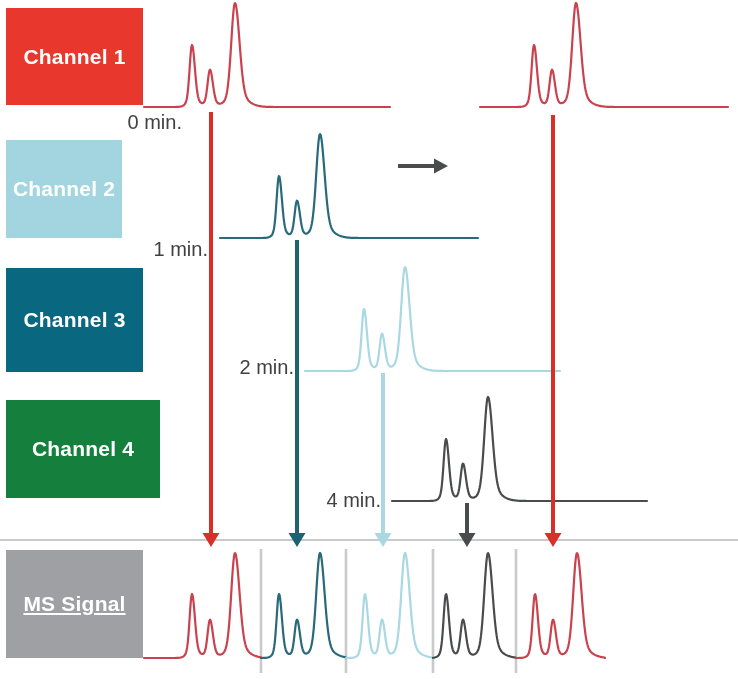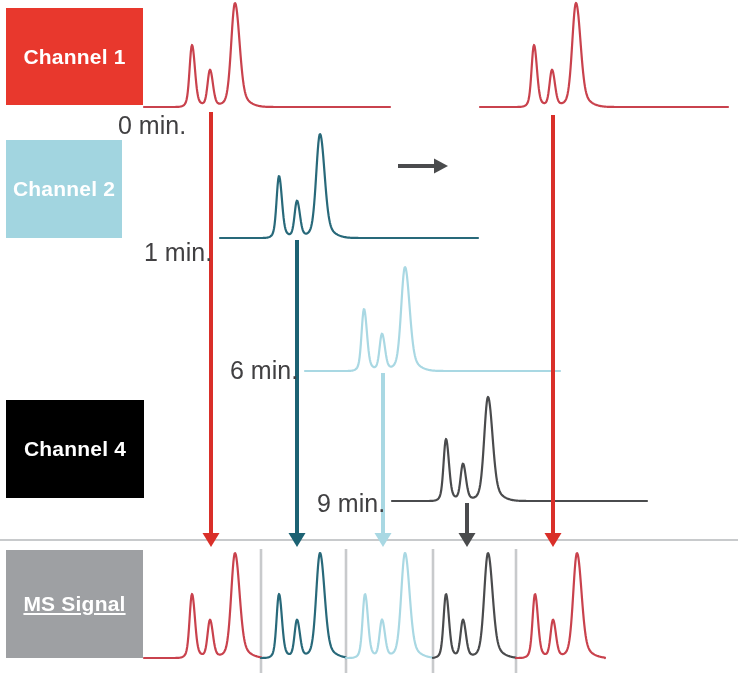--- a/index.html
+++ b/index.html
@@ -21,21 +21,21 @@
     display: flex;
     align-items: center;
     justify-content: center;
     color: #ffffff;
     font-weight: bold;
     font-size: 21px;
     letter-spacing: 0.2px;
   }
   .tlabel {
     position: absolute;
-    font-size: 25px;
+    font-size: 20px;
     color: #414042;
     width: 64px;
     text-align: right;
     white-space: nowrap;
   }
 </style>
 </head>
 <body>
 
 <div class="canvas">
@@ -71,30 +71,33 @@
     </svg>
 
   <div class="chbox" style="left: 6px; top: 8px; width: 137px; height: 97px; background: rgb(232, 56, 45);">
     <span>Channel 1</span>
   </div>
 
   <div class="chbox" style="left: 6px; top: 140px; width: 116px; height: 98px; background: rgb(162, 213, 224);">
     <span>Channel 2</span>
   </div>
 
+  <div class="chbox" style="left: 6px; top: 268px; width: 137px; height: 104px; background: rgb(9, 104, 128);">
+    <span>Channel 3</span>
+  </div>
 
-  <div class="chbox" style="left: 6px; top: 400px; width: 138px; height: 98px; background: #000000;">
+  <div class="chbox" style="left: 6px; top: 400px; width: 154px; height: 98px; background: #15803d;">
     <span>Channel 4</span>
   </div>
 
   <div class="chbox" style="left: 6px; top: 550px; width: 137px; height: 108px; background: rgb(158, 160, 163); text-decoration: underline;">
     <span>MS Signal</span>
   </div>
 
   <div class="tlabel" style="left:118px; top:111px">0 min.</div>
 
   <div class="tlabel" style="left:144px; top:238px">1 min.</div>
 
-  <div class="tlabel" style="left:230px; top:356px">6 min.</div>
+  <div class="tlabel" style="left:230px; top:356px">2 min.</div>
 
-  <div class="tlabel" style="left:317px; top:489px">9 min.</div>
+  <div class="tlabel" style="left:317px; top:489px">4 min.</div>
 
 </div>
 
 </body></html>

